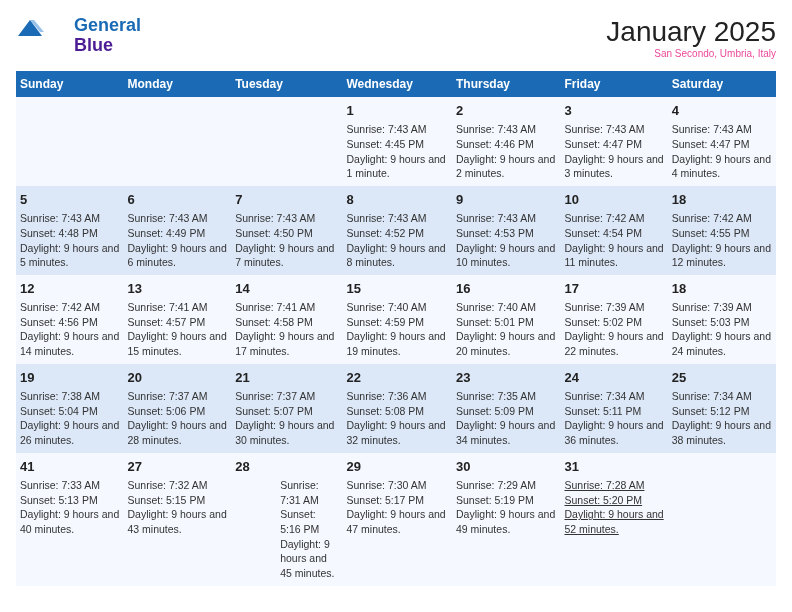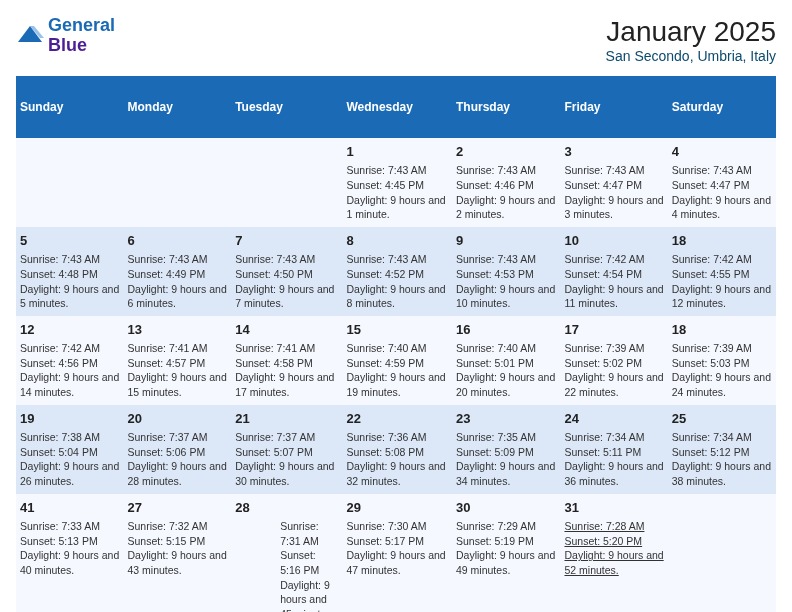--- a/index.html
+++ b/index.html
@@ -11,21 +11,22 @@
       padding: 16px;
     }
     .header {
       display: flex;
       justify-content: space-between;
       align-items: flex-start;
       margin-bottom: 12px;
     }
     .logo {
       display: flex;
-      align-items: center;
+      align-items: flex-start;
+      gap: 26px;
     }
     .logo-text {
       font-size: 18px;
       font-weight: bold;
       color: #333;
       line-height: 1.1;
     }
     .logo-text span {
       color: #1a6ab5;
     }
@@ -36,34 +37,34 @@
     }
     .title-block {
       text-align: right;
     }
     .month-title {
       font-size: 28px;
       font-weight: normal;
       color: #222;
     }
     .location {
-      font-size: 14px;
-      color: #0c4a6e;
+      font-size: 10px;
+      color: #ec4899;
     }
     table {
       width: 100%;
       border-collapse: collapse;
       font-size: 11px;
     }
     thead tr {
       background-color: #1a6ab5;
       color: #fff;
     }
     thead th {
-      padding: 24px 4px;
+      padding: 6px 4px;
       text-align: left;
       font-weight: bold;
       font-size: 12px;
     }
     tbody tr {
       vertical-align: top;
     }
     tbody tr:nth-child(odd) {
       background-color: #f5f8ff;
     }

